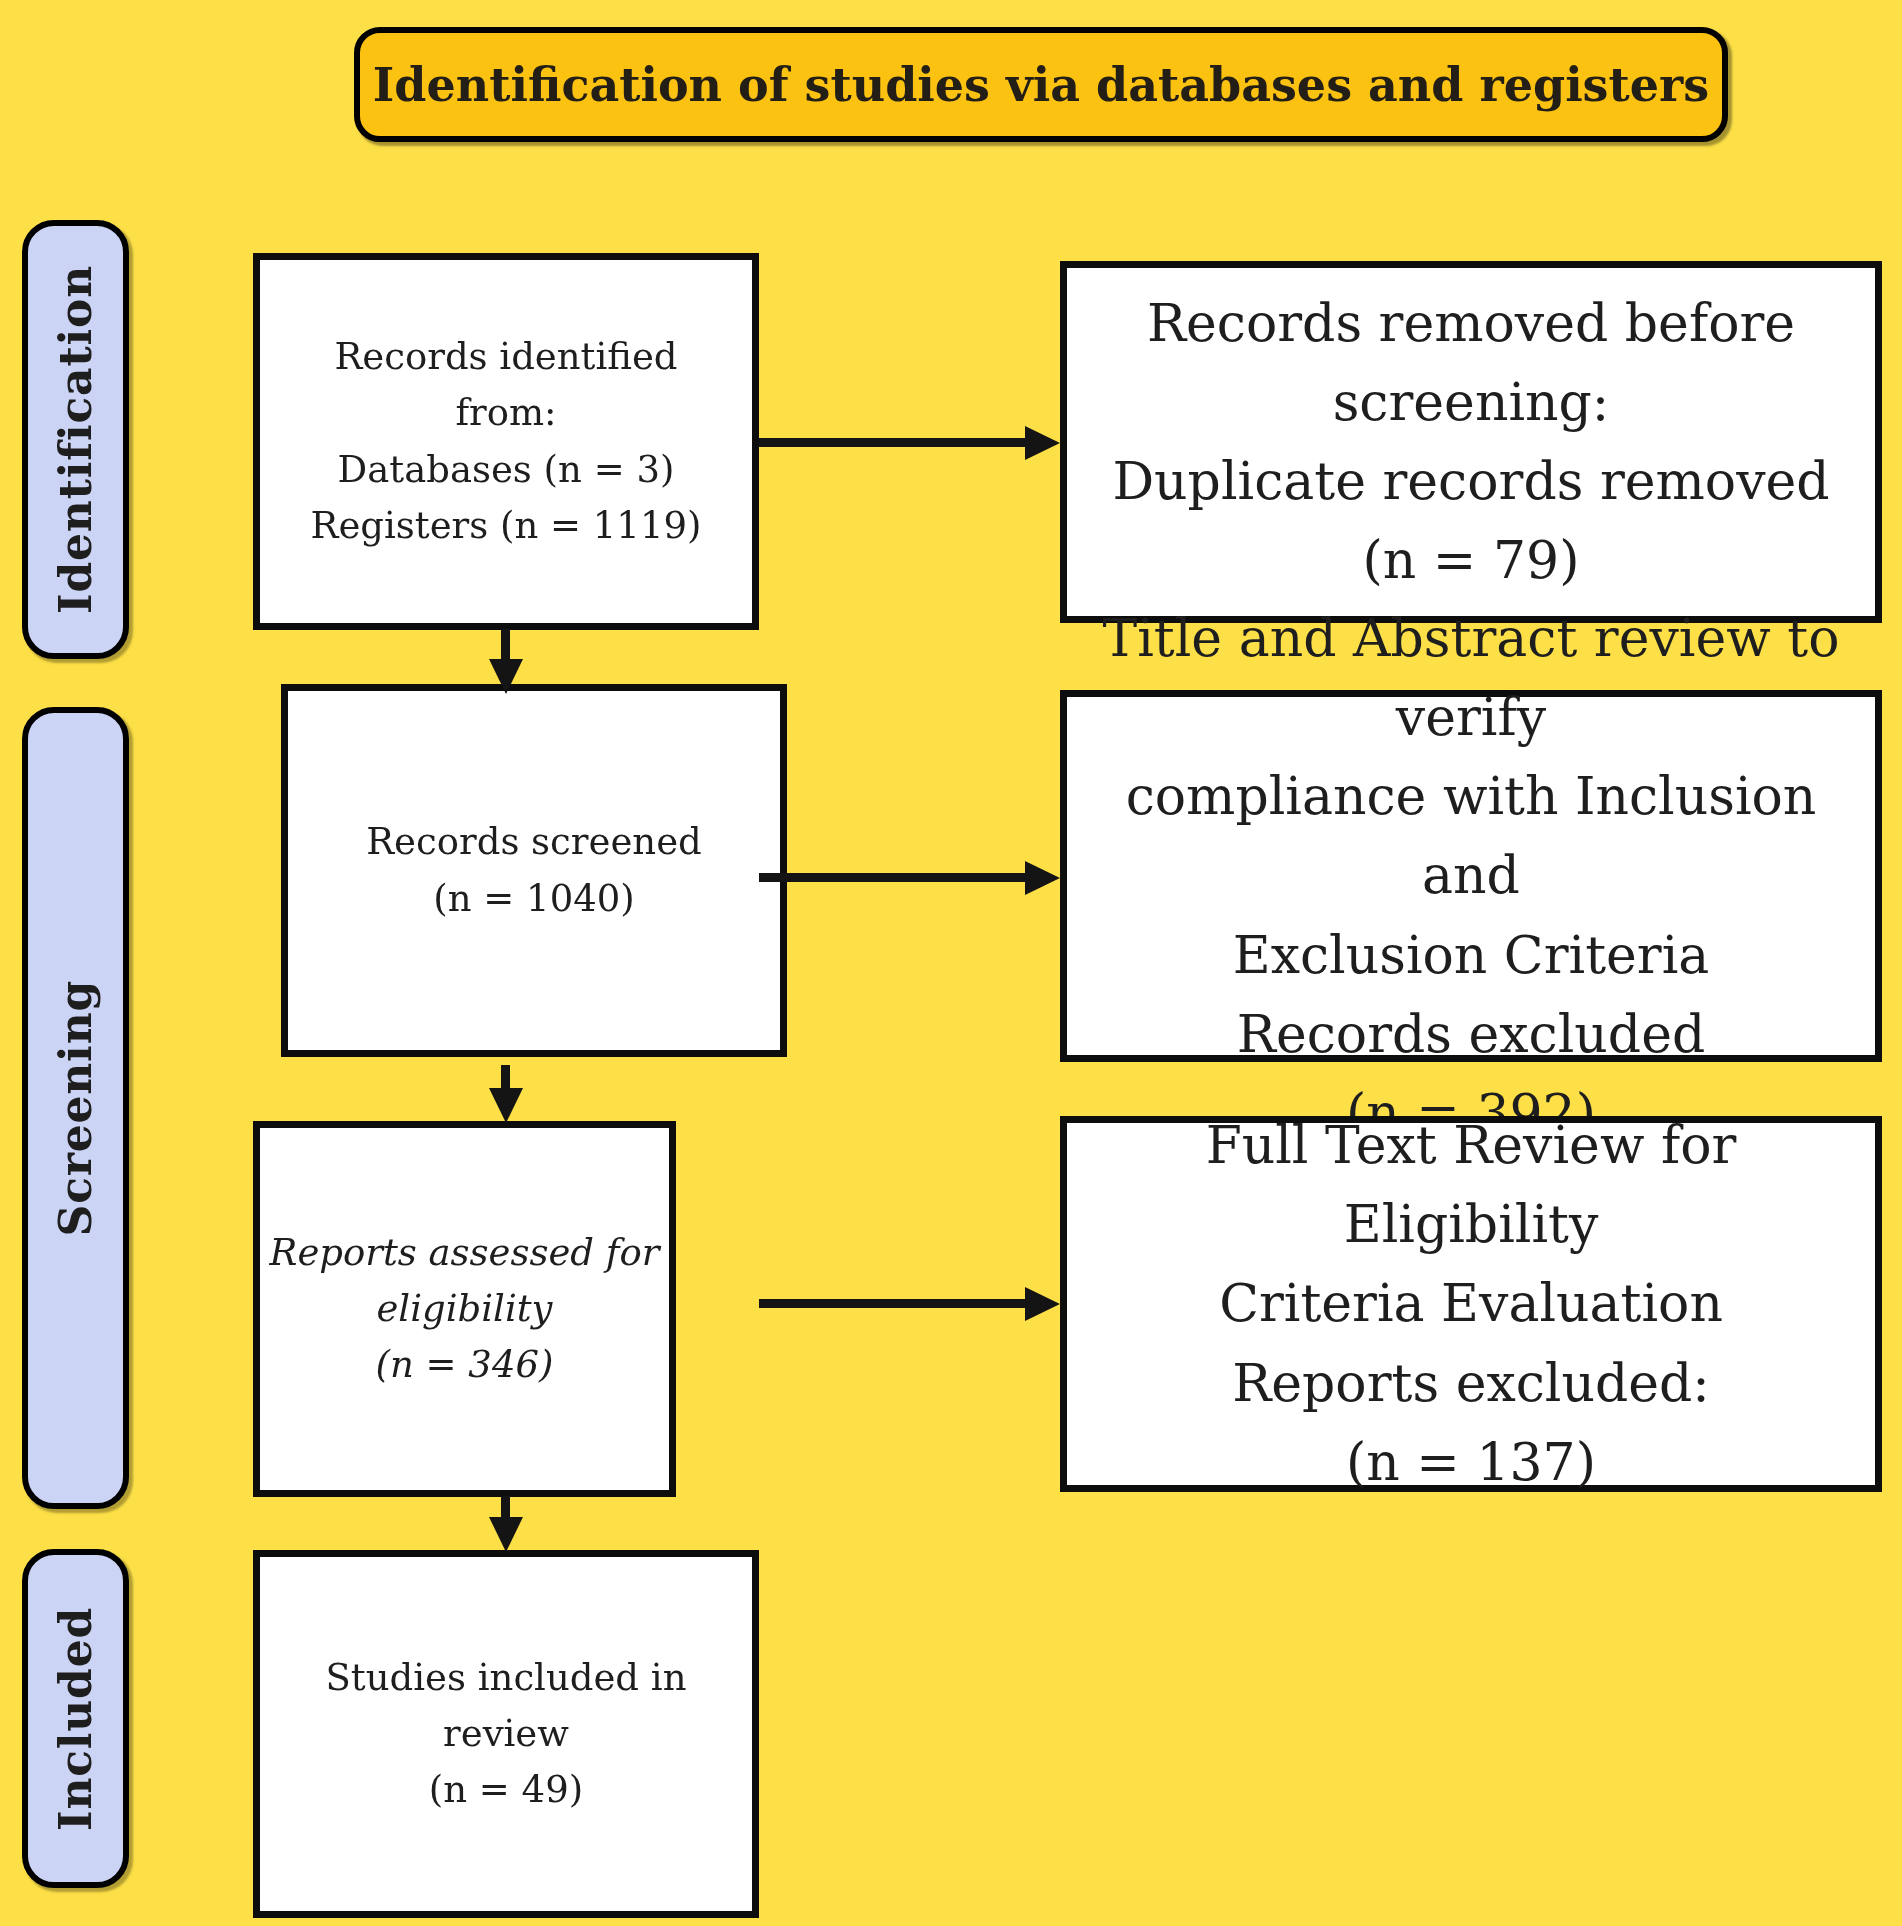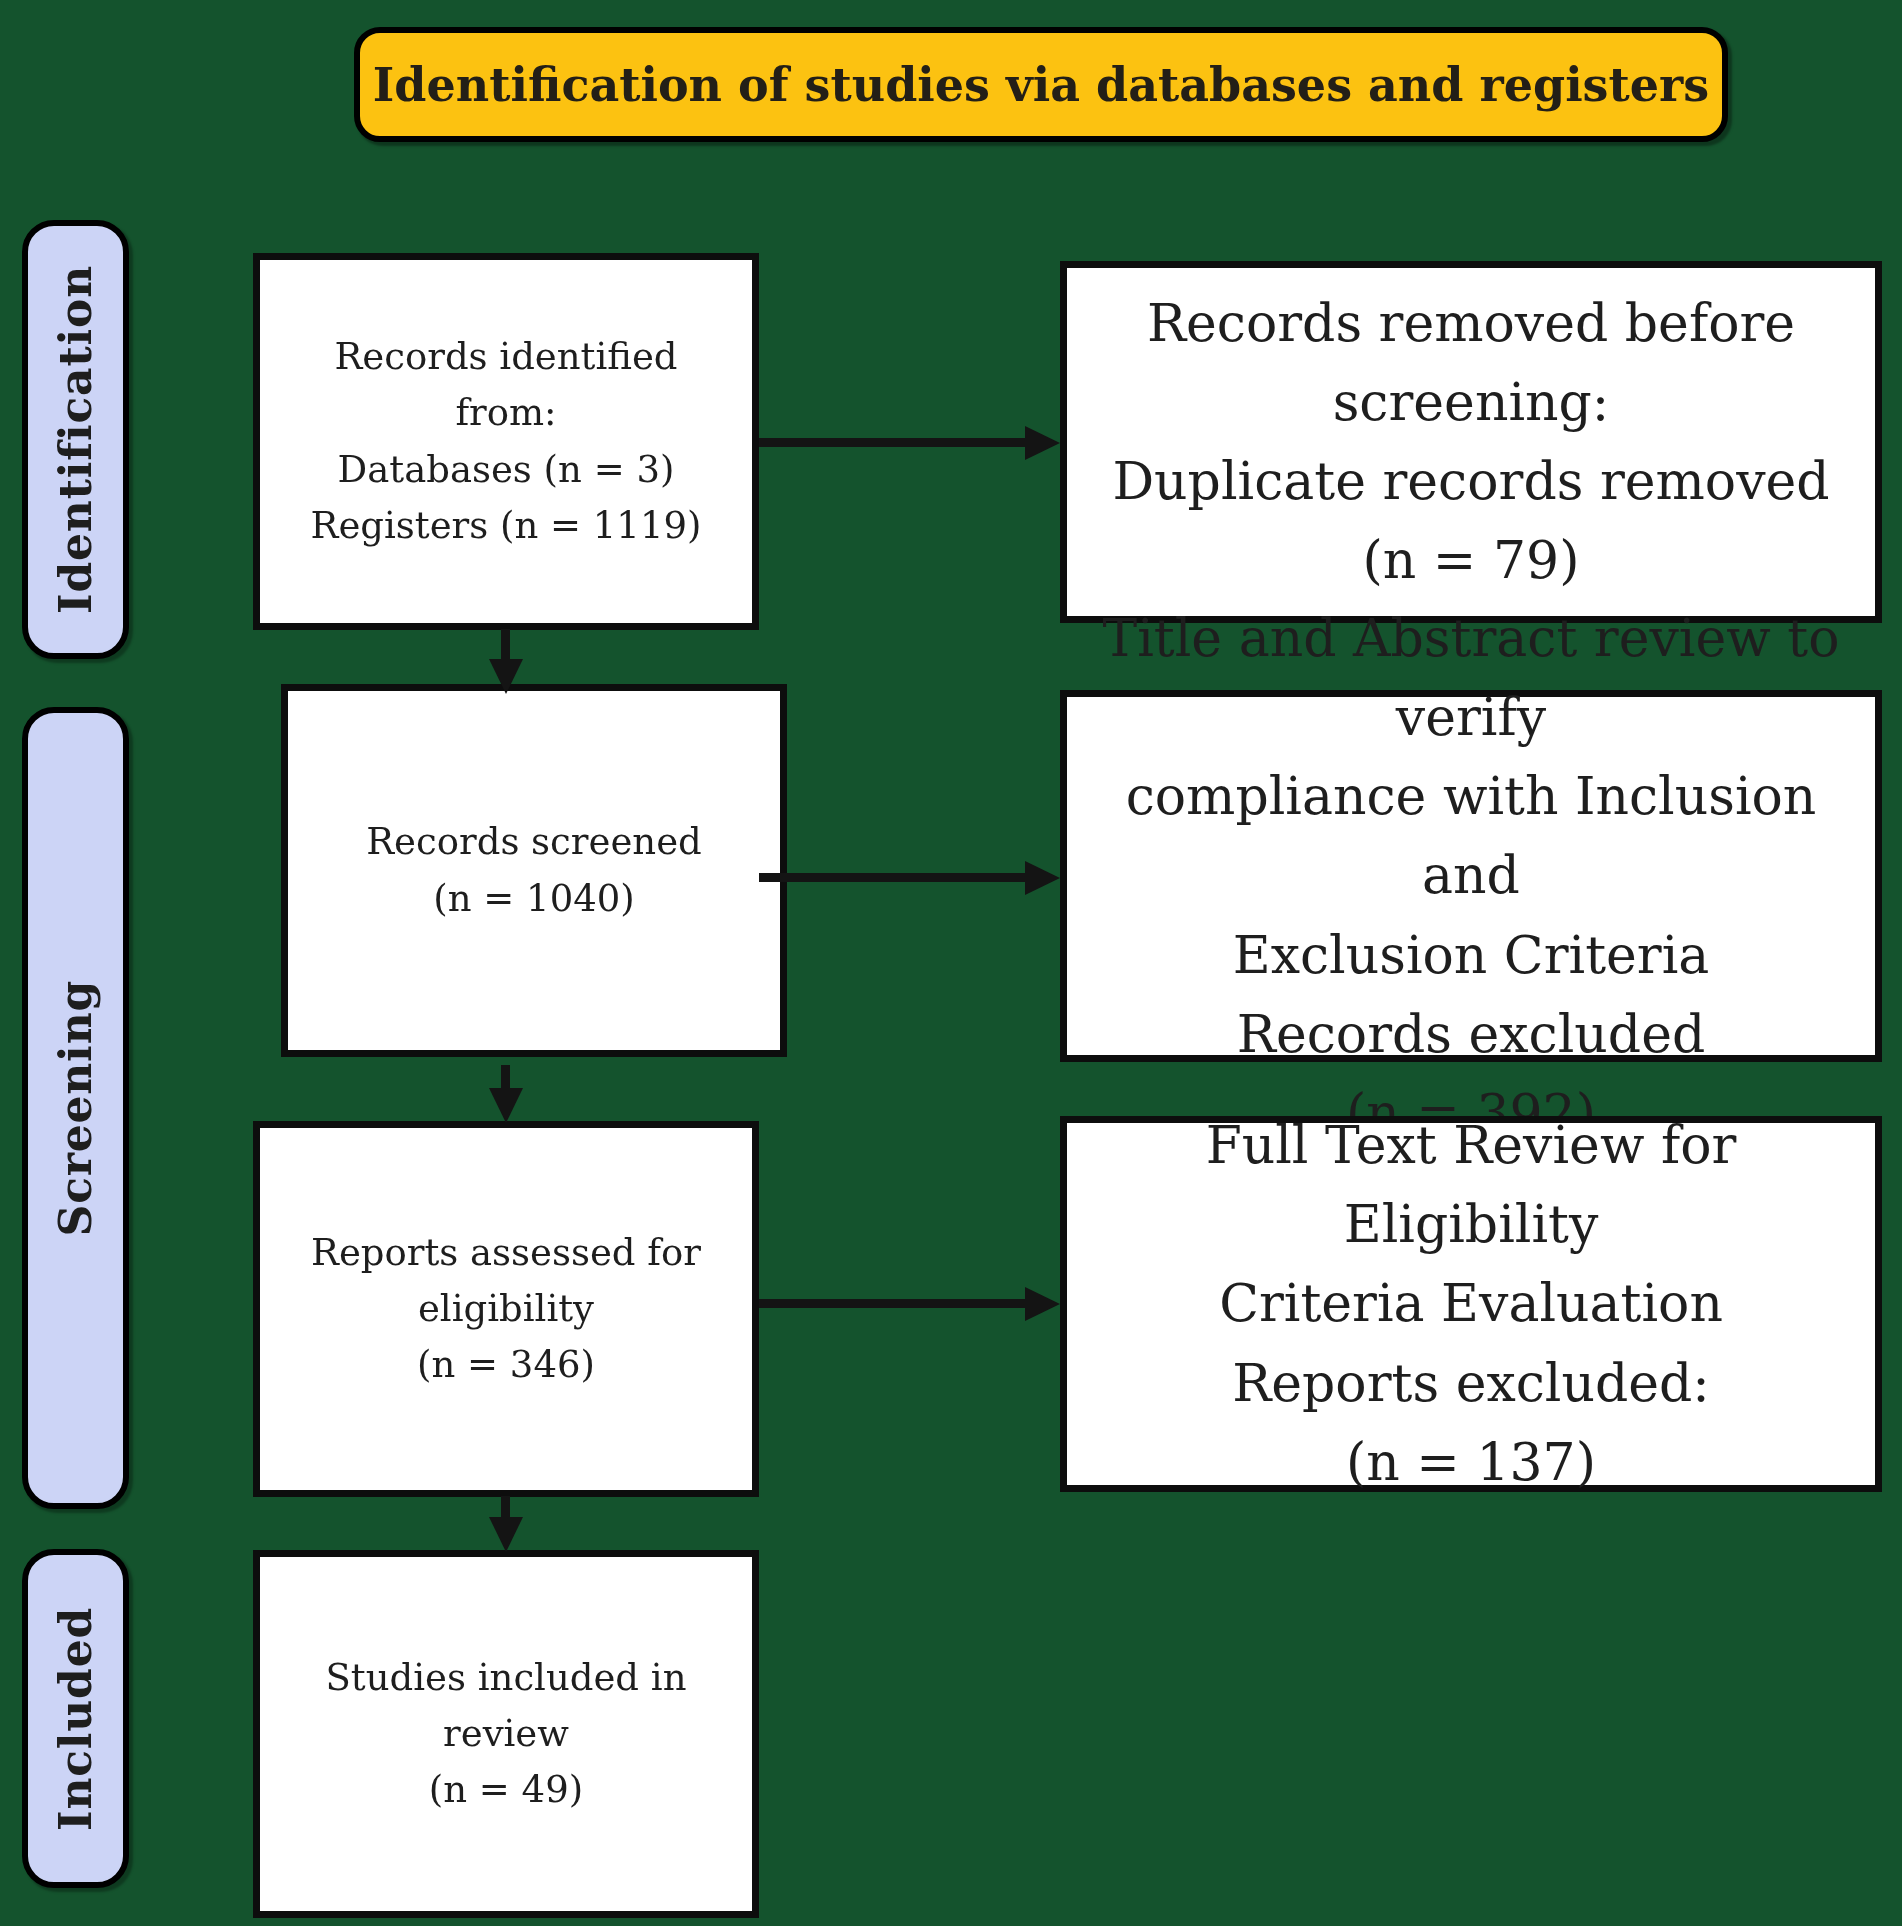--- a/index.html
+++ b/index.html
@@ -1,20 +1,20 @@
 <!DOCTYPE html>
 <html style="--title-fill: #FCC211; --stage-fill: #CCD4F6; --arrow: #141414; --border: #000000; --text: #1E1E1E;font-size:12.3px"><head>
 <meta charset="utf-8">
 <style>
   html, body { margin: 0; padding: 0; background: #ffffff; }
   .canvas {
     position: relative;
     width: 1902px;
     height: 1927px;
-    background: #14532d;
+    background: #fde047;
     font-family: "DejaVu Serif", serif;
     color: var(--text, #1e1e1e);
     overflow: hidden;
   }
 
   
   .title-box {
     position: absolute;
     left: 354px; top: 27px;
     width: 1374px; height: 115px;
@@ -72,21 +72,21 @@
     line-height: 1.52;
     color: #1e1e1e;
     padding: 0 9.2px;
   }
   .wide .box-text { font-size: 52px; }
 
   .box-records-identified { left: 253px;  top: 253px;  width: 506px;  height: 377px; }
   .box-records-removed    { left: 1060px; top: 261px;  width: 822px; height: 362px; }
   .box-records-screened   { left: 253px;  top: 684px;  width: 506px;  height: 373px; margin-left: 28px; }
   .box-title-abstract     { left: 1060px; top: 690px;  width: 822px; height: 372px; }
-  .box-reports-assessed   { left: 253px;  top: 1121px; width: 506px;  height: 376px; }
+  .box-reports-assessed   { left: 253px;  top: 1121px; width: 423px;  height: 376px; font-style: italic; }
   .box-full-text          { left: 1060px; top: 1116px; width: 822px; height: 376px; }
   .box-studies-included   { left: 253px;  top: 1550px; width: 506px;  height: 368px; }
 
   
   .arrow { position: absolute; }
   .arrow .shaft { position: absolute; background: #141414; }
   .arrow .head  { position: absolute; width: 0; height: 0; }
 
   .arrow-right { height: 34px; width: 301px; left: 759px; }
   .arrow-right .shaft { left: 0; right: 29px; top: 12.3px; height: 9.2px; }

